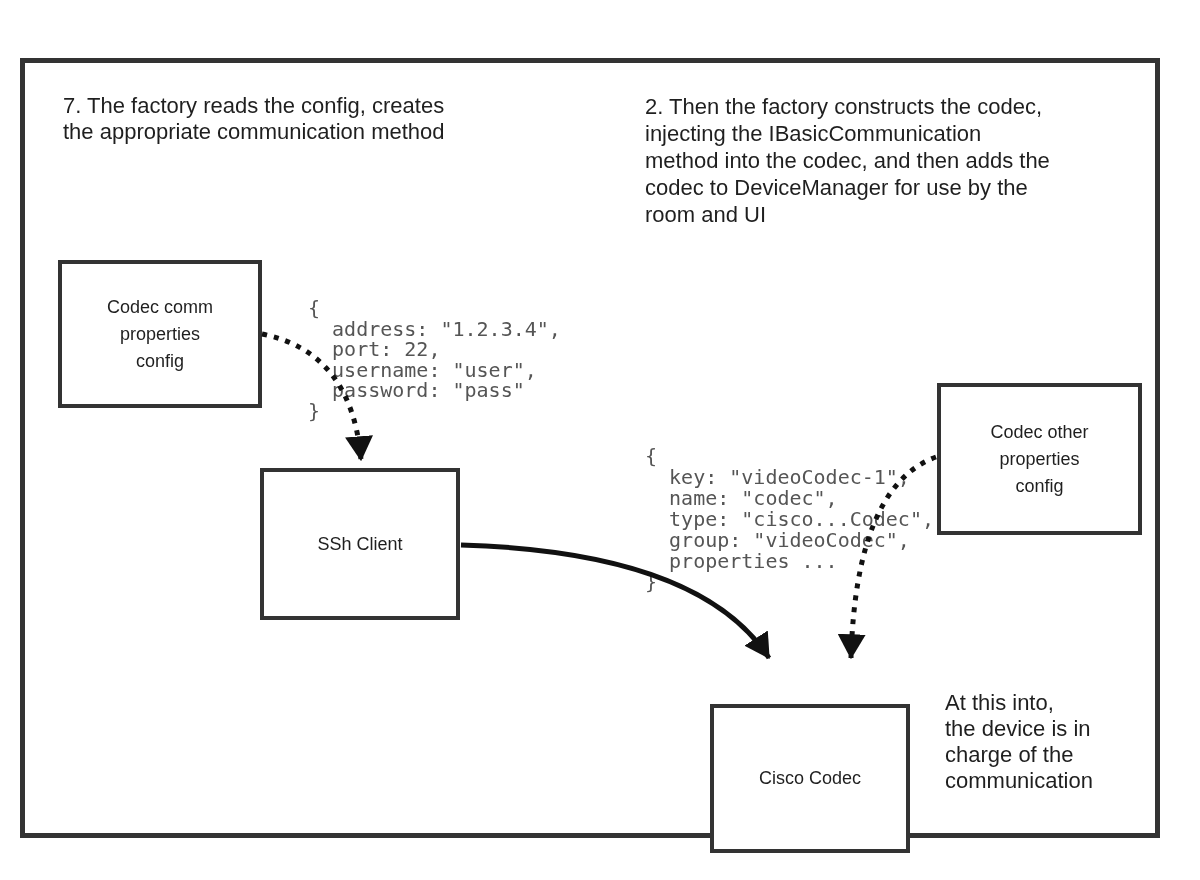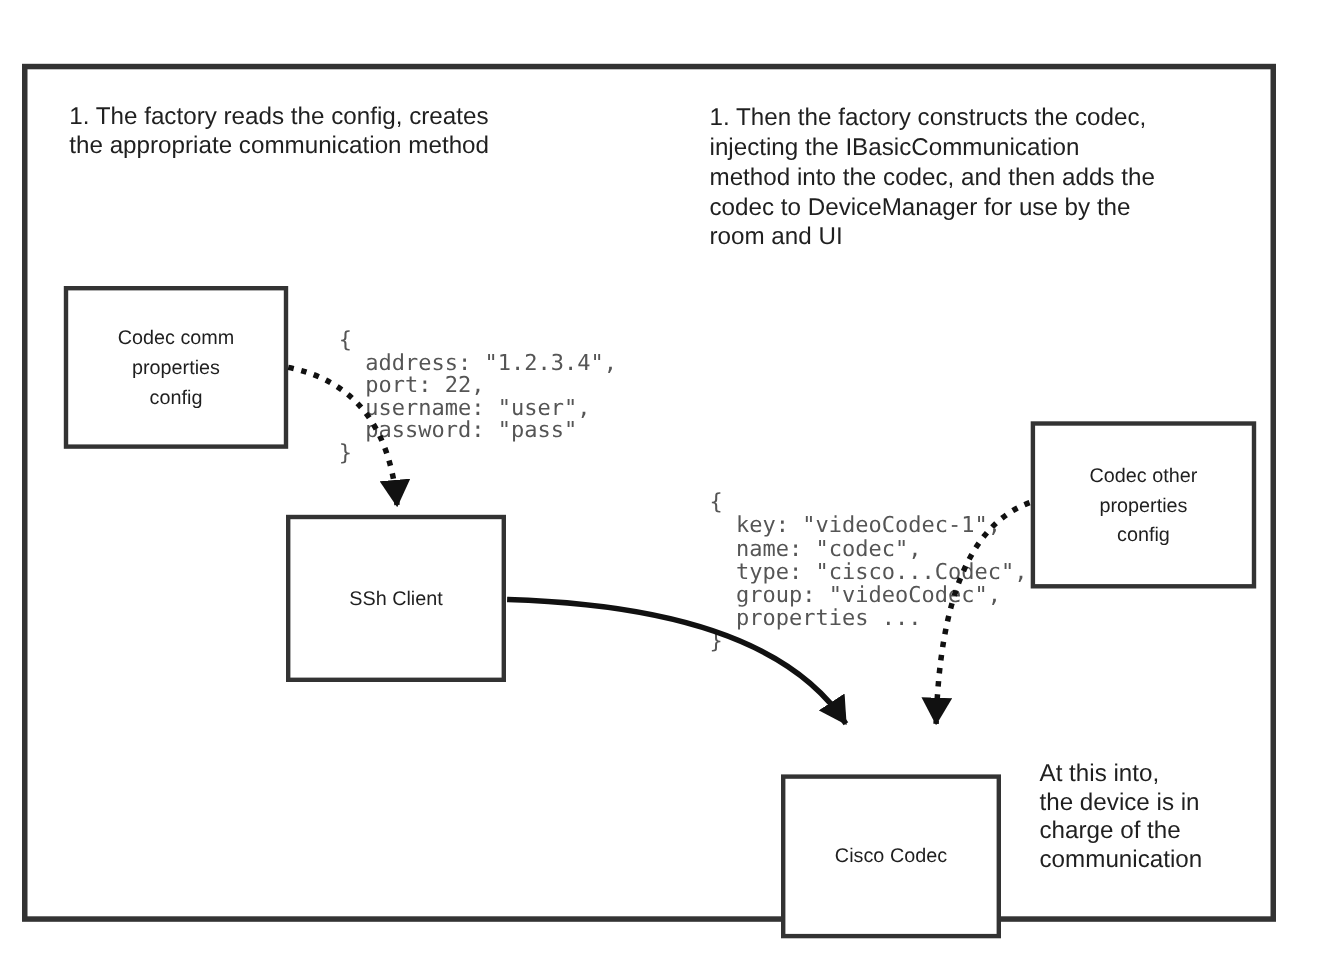--- a/index.html
+++ b/index.html
@@ -70,23 +70,23 @@
     width: 1200px;
     height: 880px;
     pointer-events: none;
   }
 </style>
 </head>
 <body>
 
 <div class="frame"></div>
 
-<div class="note note-1">1. The factory reads the config, creates
+<div class="note note-1">7. The factory reads the config, creates
 the appropriate communication method</div>
-<div class="note note-2">1. Then the factory constructs the codec,
+<div class="note note-2">2. Then the factory constructs the codec,
 injecting the IBasicCommunication
 method into the codec, and then adds the
 codec to DeviceManager for use by the
 room and UI</div>
 <div class="note note-3">At this into,
 the device is in
 charge of the
 communication</div>
 
 <div class="dbox box-comm-config">Codec comm

